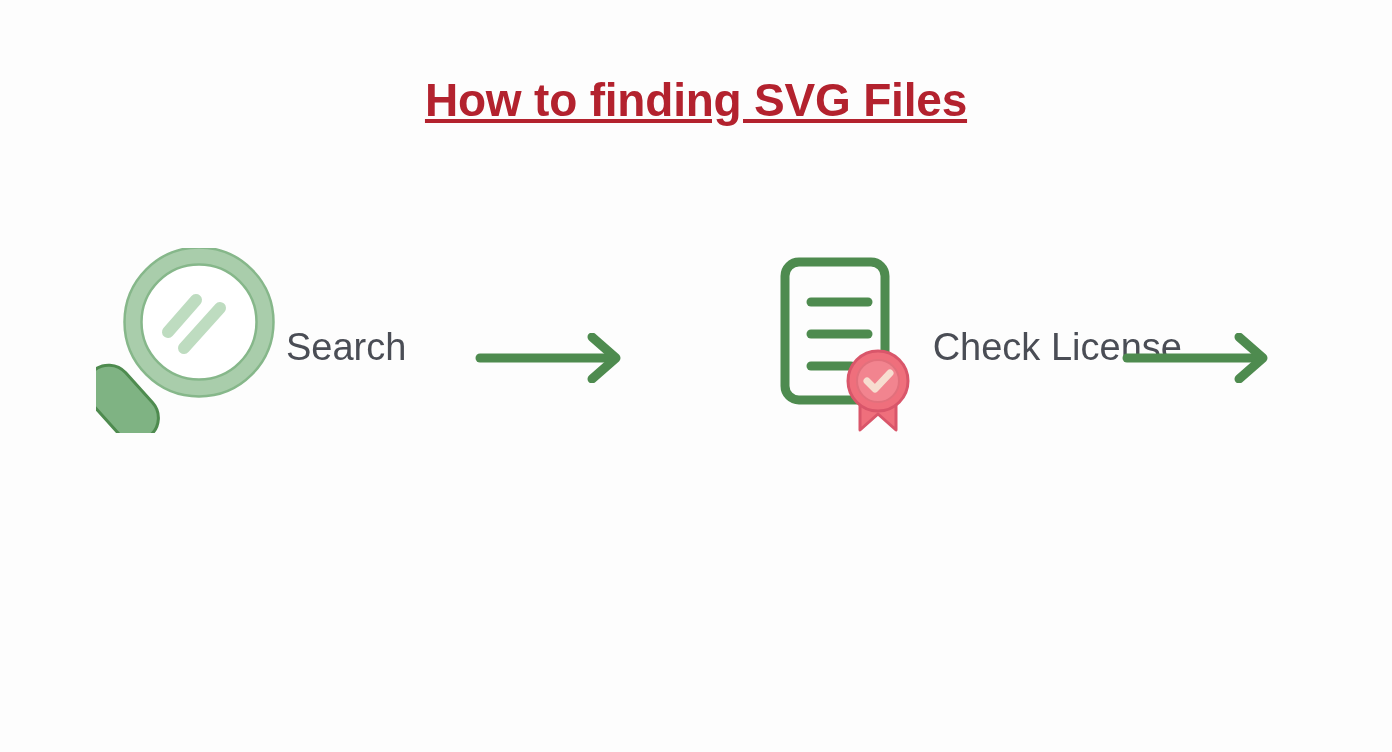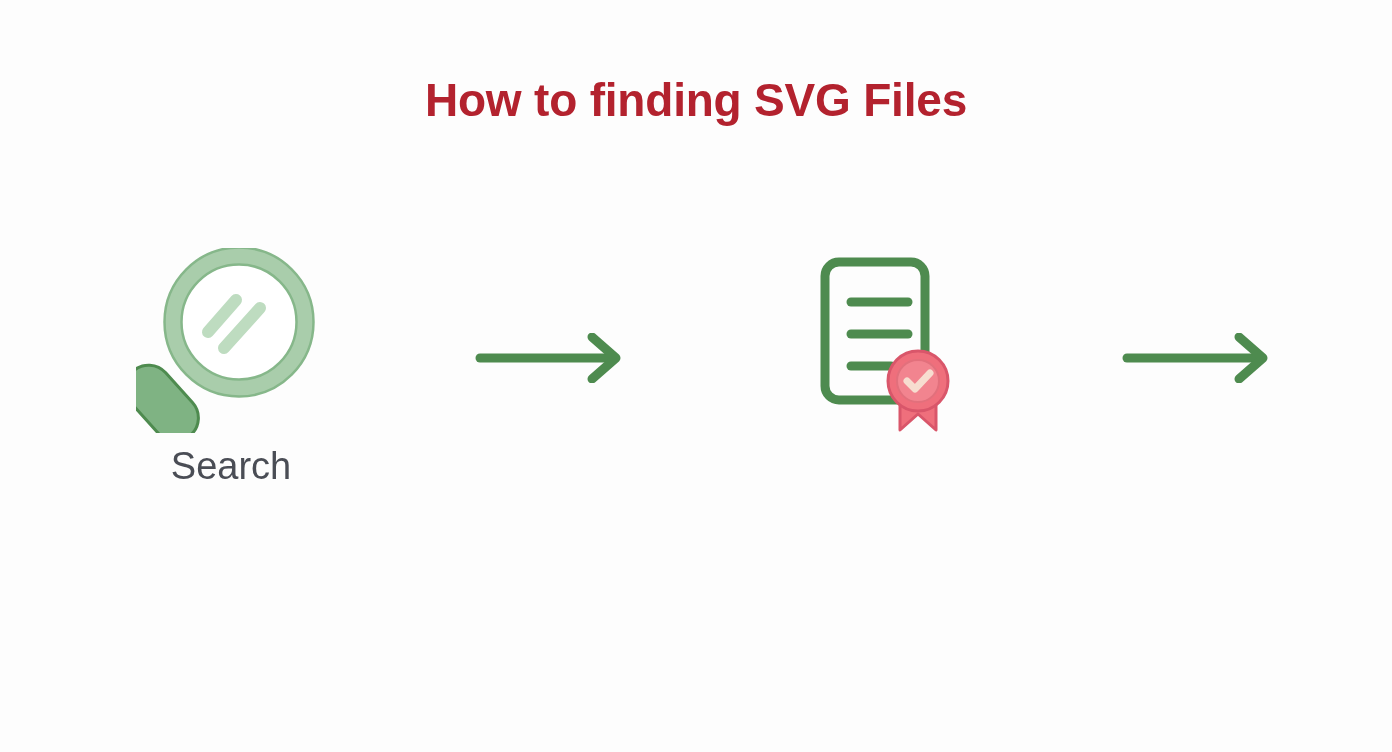--- a/index.html
+++ b/index.html
@@ -18,37 +18,38 @@
   
   .title {
     position:absolute;
     top:70px; left:0; width:1392px;
     text-align:center;
     font-size:46px;
     font-weight:bold;
     color:#b3222e;
     letter-spacing:-0.2px;
     line-height:60px;
+    text-decoration:underline;
   }
 
   
   .flow {
     position:absolute;
     top:250px; left:96px;
     width:1200px; height:260px;
     display:flex;
     flex-direction:row;
     align-items:flex-start;
     justify-content:space-between;
   }
 
   .step {
     width:270px;
     display:flex;
-    flex-direction:column;
+    flex-direction:row;
     align-items:center;
   }
   .step-icon {
     height:180px;
     width:200px;
     display:flex;
     align-items:center;
     justify-content:center;
   }
   .step-label {
@@ -113,20 +114,21 @@
           <line x1="68" y1="86" x2="125" y2="86" stroke="#4e8b4f" stroke-width="9" stroke-linecap="round"></line>
           <line x1="68" y1="118" x2="108" y2="118" stroke="#4e8b4f" stroke-width="9" stroke-linecap="round"></line>
 
           <path d="M117 136 L117 182 L135 166 L153 182 L153 136 Z" fill="#ef6f7c" stroke="#d9566a" stroke-width="3" stroke-linejoin="round"></path>
 
           <circle cx="135" cy="133" r="30" fill="#ef6f7c" stroke="#d9566a" stroke-width="3"></circle>
           <circle cx="135" cy="133" r="21" fill="#f2848f" stroke="#e2707c" stroke-width="2"></circle>
           <polyline points="124,133 132,141 147,125" fill="none" stroke="#f7ddd0" stroke-width="7" stroke-linecap="round" stroke-linejoin="round"></polyline>
         </svg>
       </div>
+      <div class="step-label">Check License</div>
     </div>
 
     <div class="arrow-cell">
       <svg width="160" height="50" viewBox="0 0 160 50" xmlns="http://www.w3.org/2000/svg">
         <line x1="6" y1="25" x2="140" y2="25" stroke="#4e8b4f" stroke-width="9" stroke-linecap="round"></line>
         <polyline points="118,4 142,25 118,46" fill="none" stroke="#4e8b4f" stroke-width="9" stroke-linecap="round" stroke-linejoin="round"></polyline>
       </svg>
     </div>
 
 

